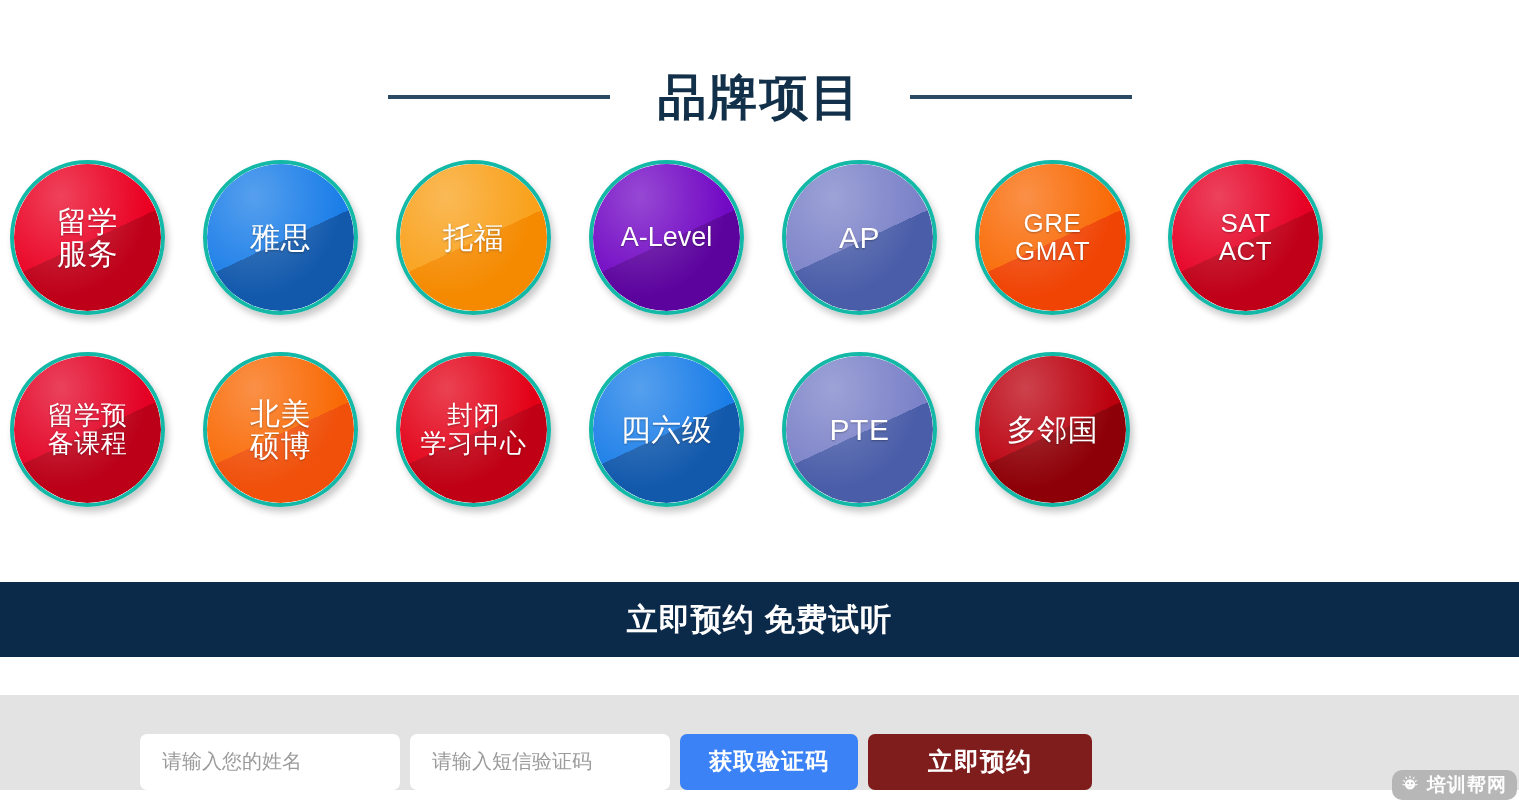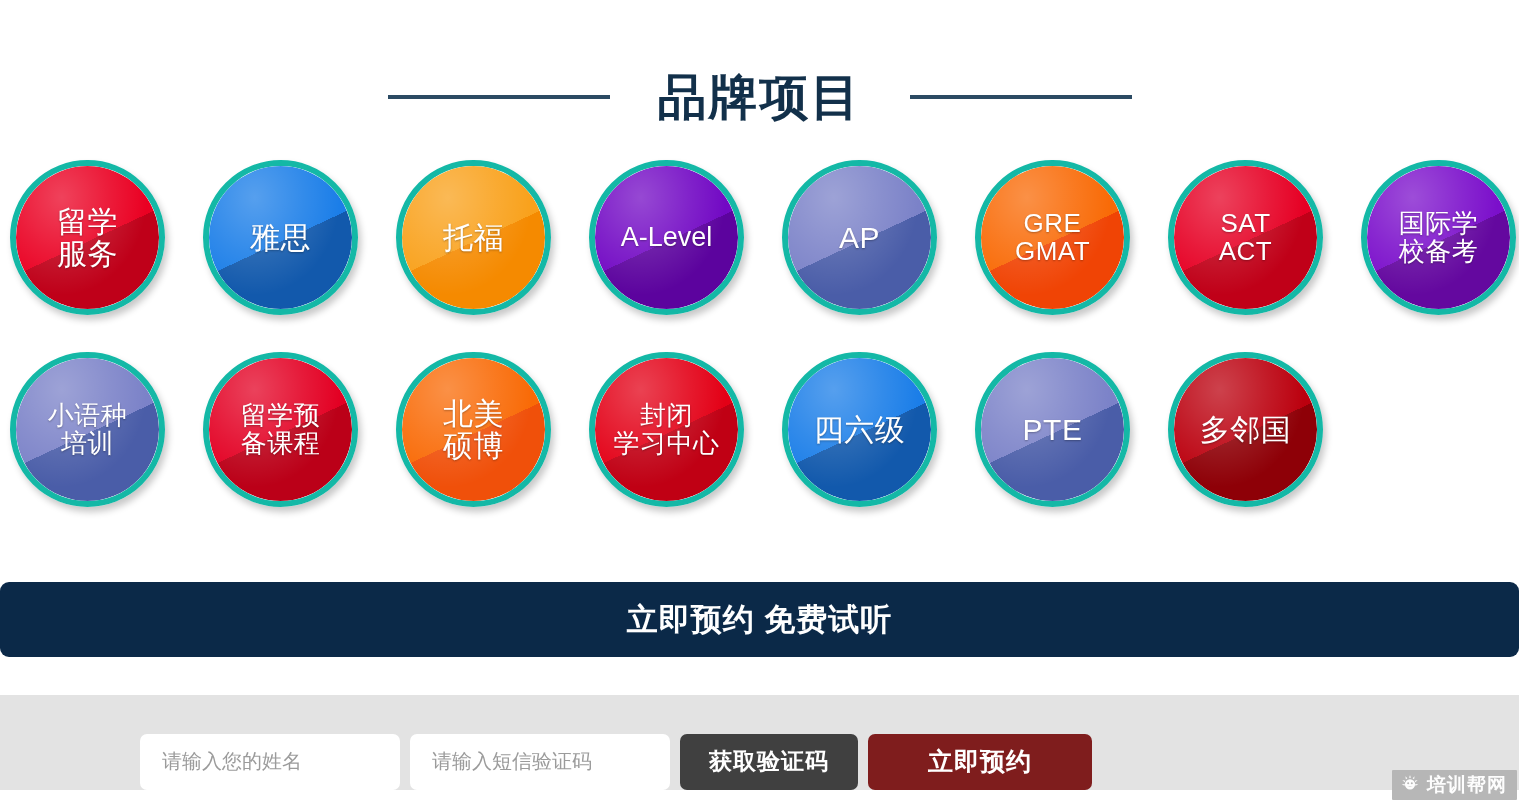--- a/index.html
+++ b/index.html
@@ -63,21 +63,21 @@
   .bubble {
     position: relative;
     width: 155px;
     height: 155px;
     border-radius: 50%;
     flex: none;
     display: flex;
     align-items: center;
     justify-content: center;
     overflow: hidden;
-    border: 6px solid #14b8a6;
+    border: 4px solid #14b8a6;
     box-shadow: 3px 5px 7px rgba(0,0,0,0.22);
     cursor: pointer;
   }
 
   
   .bubble .face {
     position: absolute;
     inset: 0;
     border-radius: 50%;
   }
@@ -111,21 +111,20 @@
   .cta-banner {
     position: absolute;
     left: 0;
     top: 582px;
     width: 1519px;
     height: 75px;
     background: #0b2948;
     display: flex;
     align-items: center;
     justify-content: center;
-    border-radius: 9px;
   }
 
   .cta-banner .cta-text {
     color: #ffffff;
     font-size: 31px;
     font-weight: bold;
     letter-spacing: 1px;
   }
 
   
@@ -164,41 +163,41 @@
     border-radius: 7px;
     color: #ffffff;
     font-family: "Liberation Sans", "DejaVu Sans", sans-serif;
     font-size: 23px;
     font-weight: bold;
     letter-spacing: 1px;
     cursor: pointer;
     margin-right: 10px;
   }
 
-  .btn-code { width: 178px; background: #404040; }
+  .btn-code { width: 178px; background: #3b82f6; }
   .btn-submit { width: 224px; background: #7f1d1d; font-size: 25px; }
 
   
   .bottom-strip {
     position: absolute;
     left: 0;
     top: 790px;
     width: 1519px;
     height: 14px;
     background: #ffffff;
   }
 
   
   .watermark {
     position: absolute;
     right: 2px;
     bottom: 4px;
     height: 30px;
     background: #b4b4b4;
-    border-radius: 1px;
+    border-radius: 10px;
     display: flex;
     align-items: center;
     gap: 6px;
     padding: 0 10px 0 7px;
     opacity: 0.95;
   }
 
   .watermark .wm-text {
     color: #ffffff;
     font-size: 19px;
@@ -250,34 +249,22 @@
         <div class="gloss"></div>
         <div class="label sz-small">GRE
 GMAT</div>
       </div>
       <div class="bubble">
         <div class="face" style="background: linear-gradient(155deg, rgb(230, 0, 36) 0%, rgb(230, 0, 36) 52%, rgb(192, 0, 24) 52%, rgb(192, 0, 24) 100%);"></div>
         <div class="gloss"></div>
         <div class="label sz-small">SAT
 ACT</div>
       </div>
-      <div class="bubble">
-        <div class="face" style="background: linear-gradient(155deg, rgb(123, 15, 203) 0%, rgb(123, 15, 203) 52%, rgb(100, 8, 159) 52%, rgb(100, 8, 159) 100%);"></div>
-        <div class="gloss"></div>
-        <div class="label sz-small">国际学
-校备考</div>
-      </div>
     </div>
   <div class="row row-2" id="row2">
-      <div class="bubble">
-        <div class="face" style="background: linear-gradient(155deg, rgb(123, 130, 200) 0%, rgb(123, 130, 200) 52%, rgb(74, 93, 168) 52%, rgb(74, 93, 168) 100%);"></div>
-        <div class="gloss"></div>
-        <div class="label sz-small">小语种
-培训</div>
-      </div>
       <div class="bubble">
         <div class="face" style="background: linear-gradient(155deg, rgb(227, 0, 35) 0%, rgb(227, 0, 35) 52%, rgb(187, 0, 24) 52%, rgb(187, 0, 24) 100%);"></div>
         <div class="gloss"></div>
         <div class="label sz-small">留学预
 备课程</div>
       </div>
       <div class="bubble">
         <div class="face" style="background: linear-gradient(155deg, rgb(249, 106, 6) 0%, rgb(249, 106, 6) 52%, rgb(240, 80, 10) 52%, rgb(240, 80, 10) 100%);"></div>
         <div class="gloss"></div>
         <div class="label">北美

